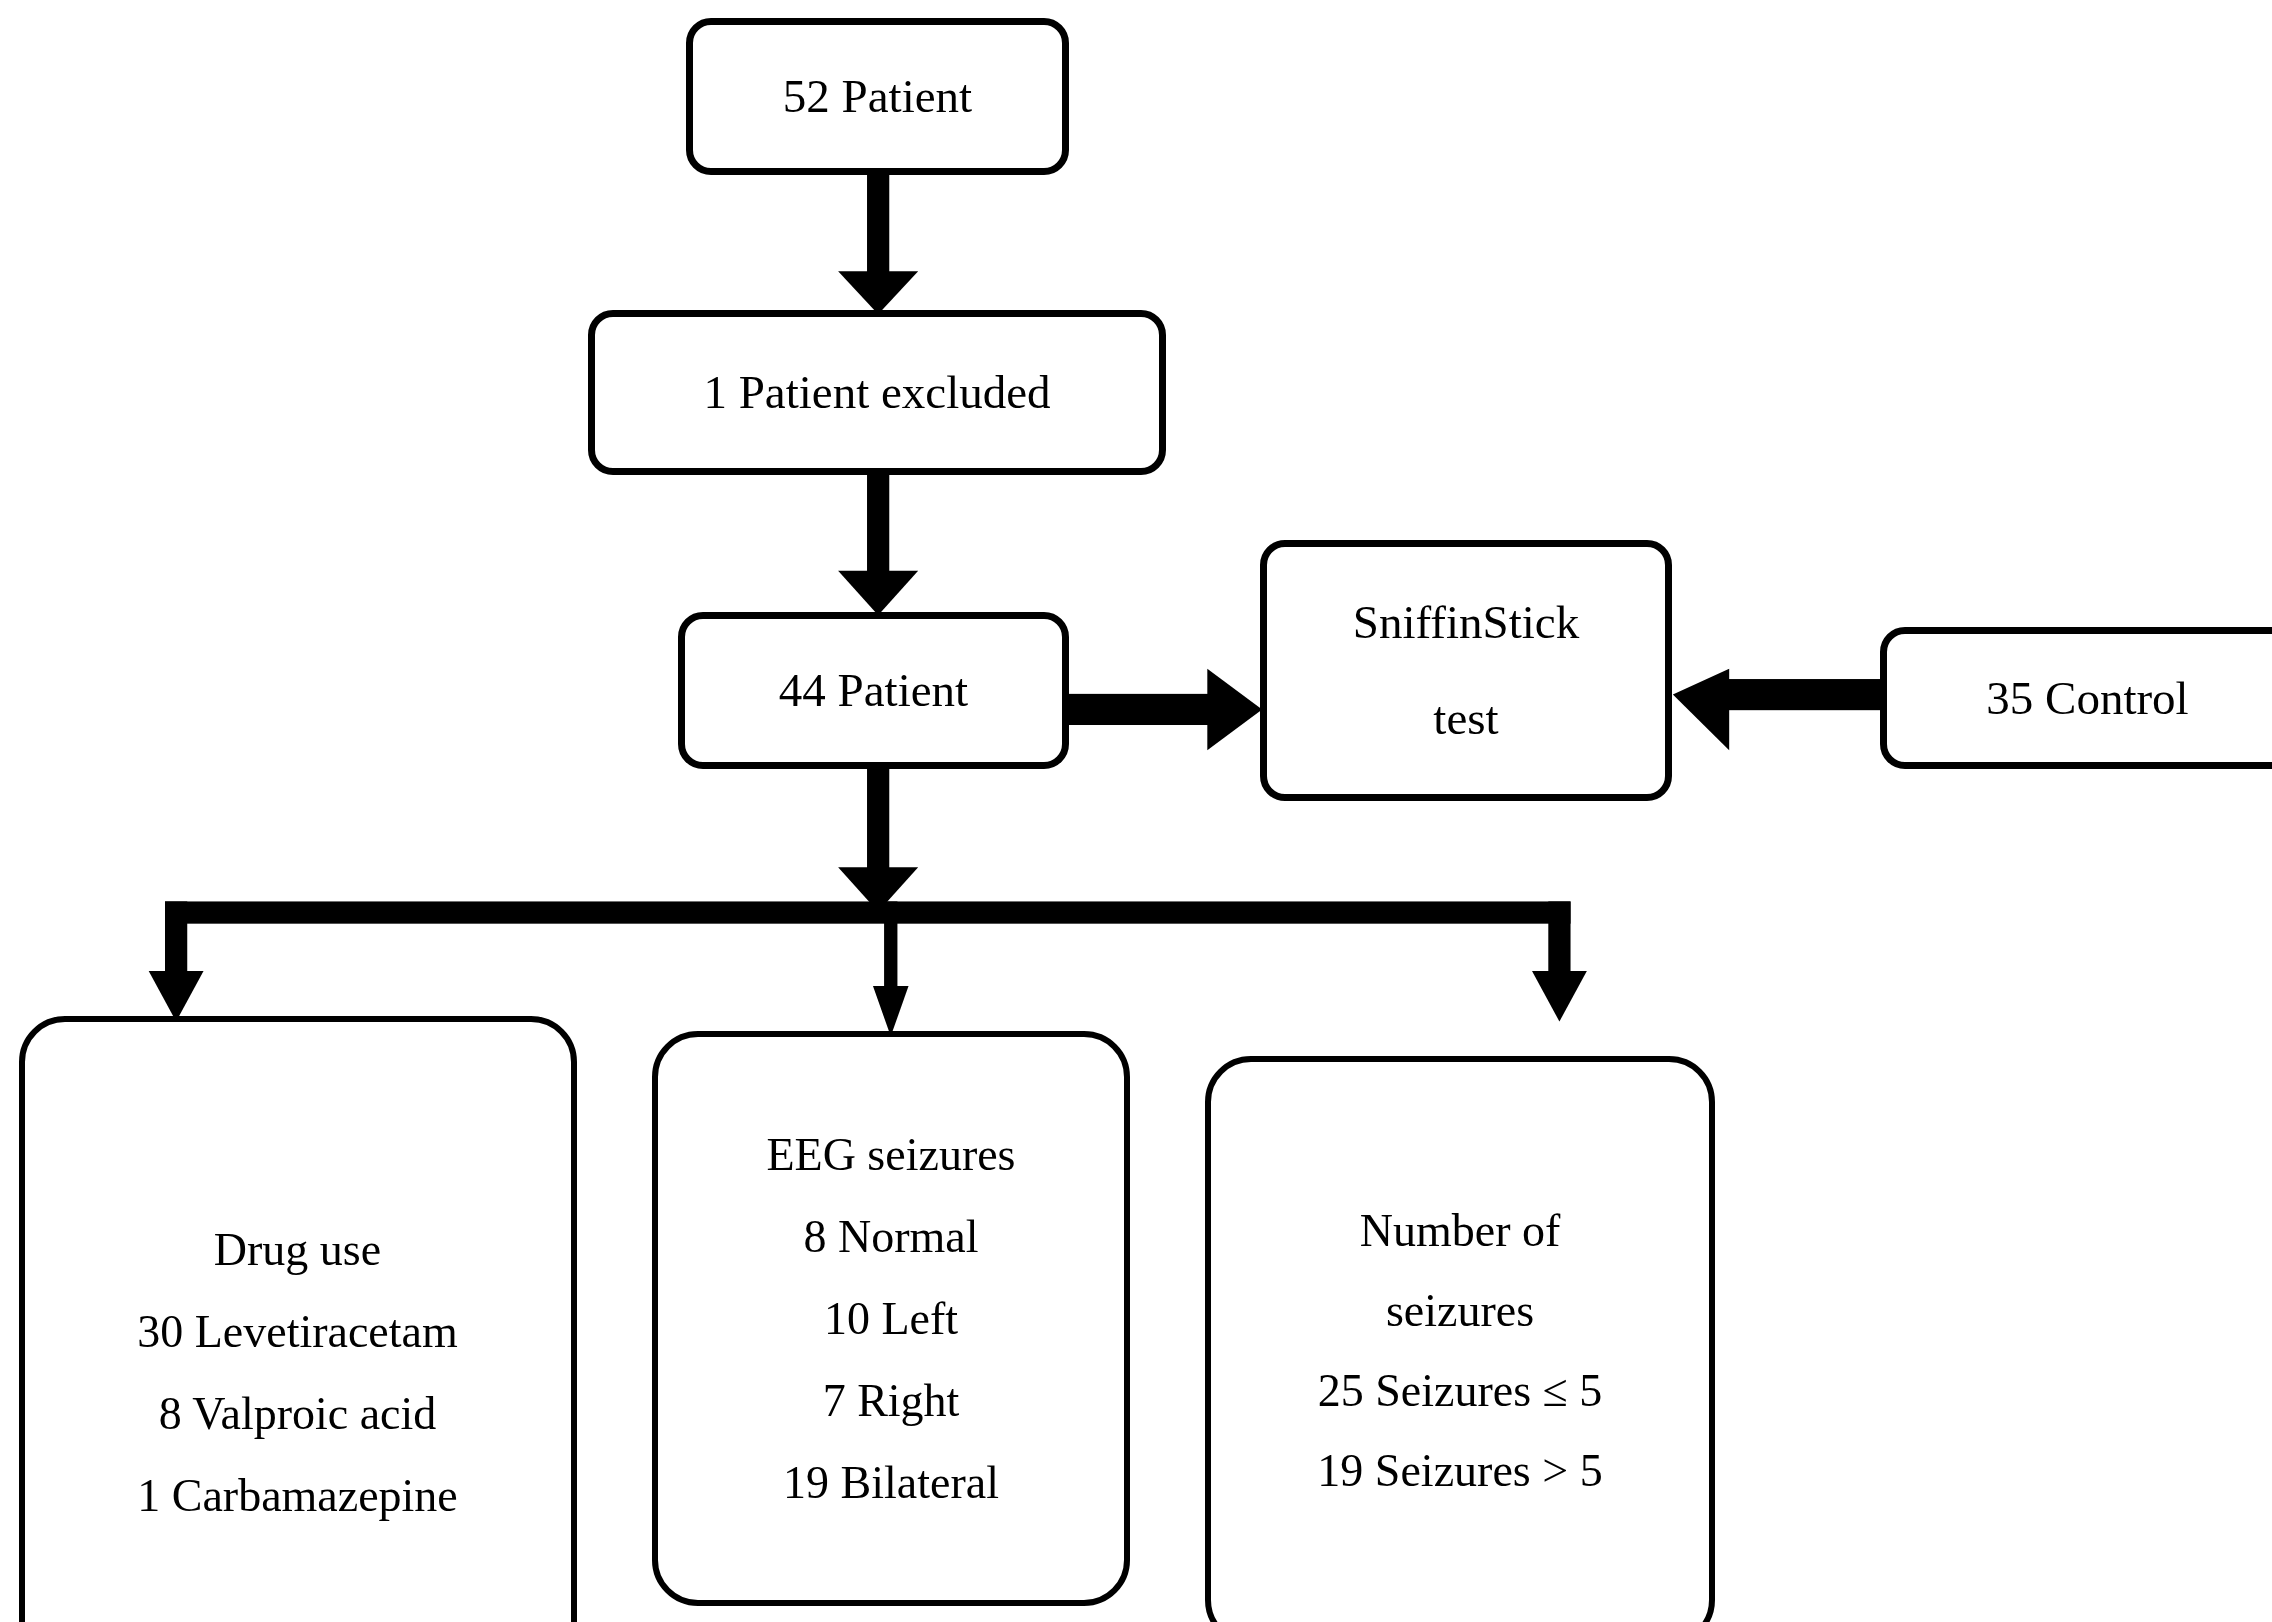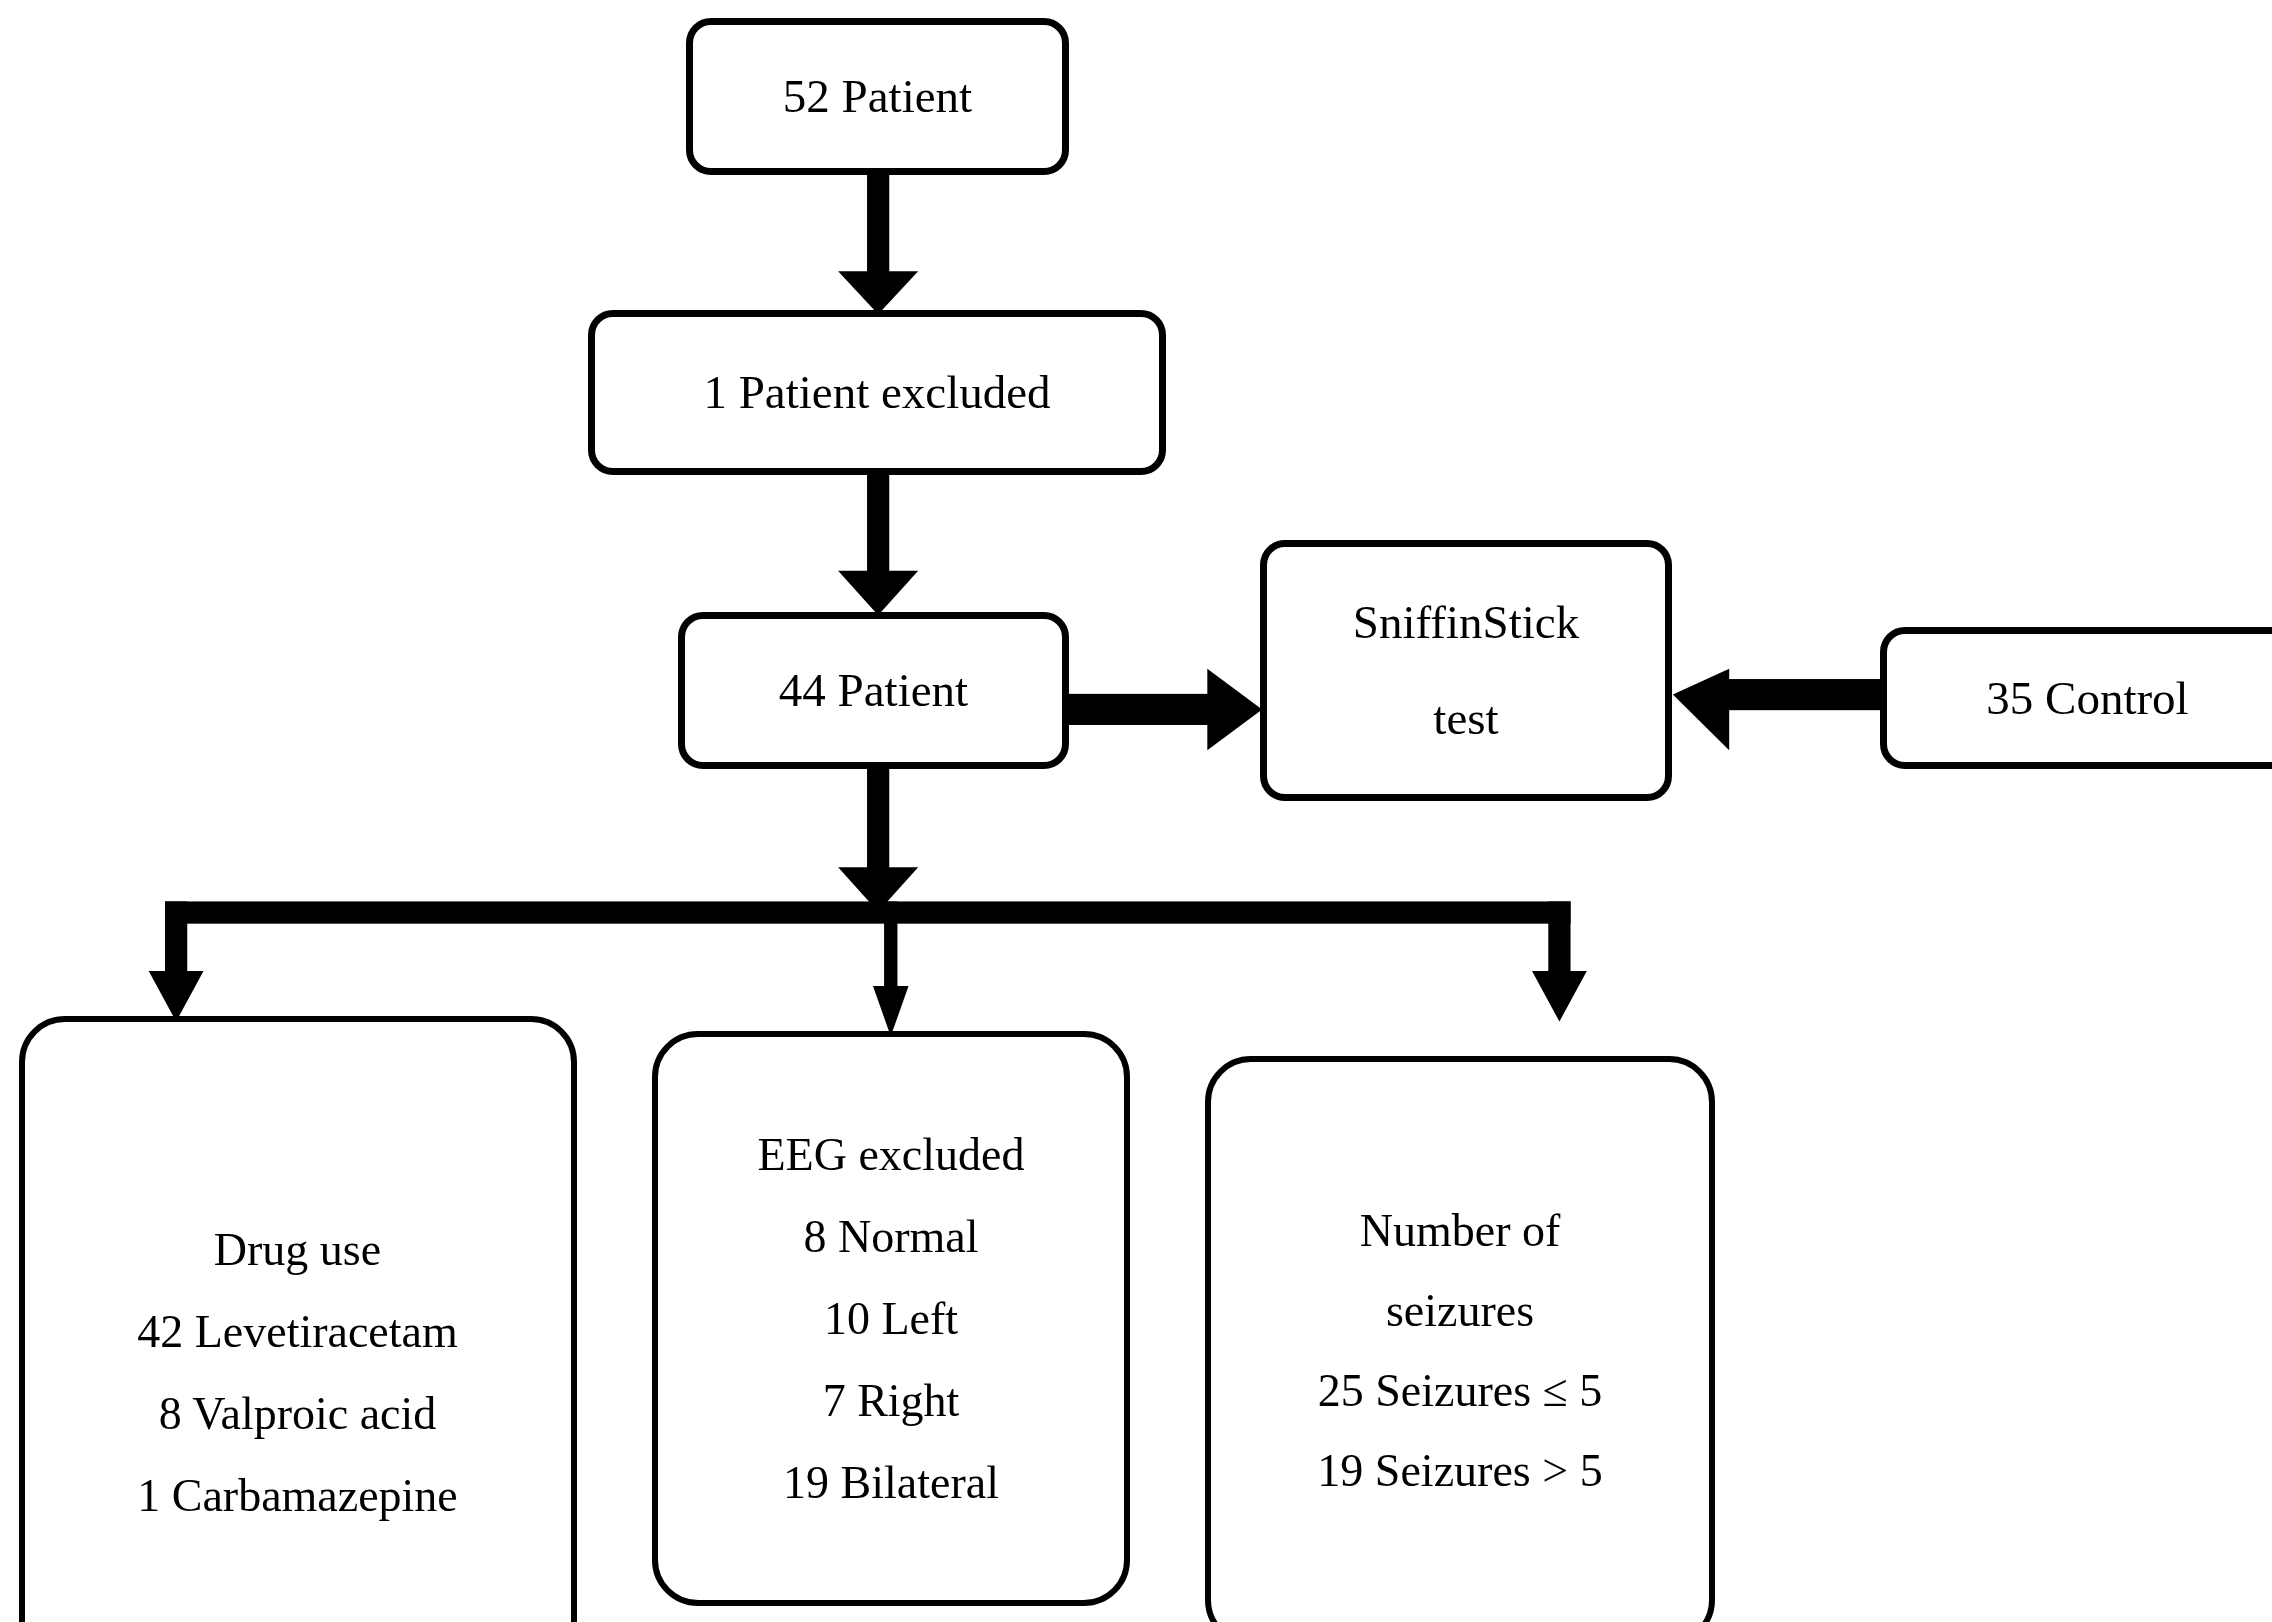--- a/index.html
+++ b/index.html
@@ -126,27 +126,27 @@
     <div class="line">SniffinStick</div>
     <div class="line">test</div>
   </div>
 
   <div class="node" id="node-35-control">
     <div class="line">35 Control</div>
   </div>
 
   <div class="node thin" id="node-drug-use">
     <div class="line">Drug use</div>
-    <div class="line">42 Levetiracetam</div>
+    <div class="line">30 Levetiracetam</div>
     <div class="line">8 Valproic acid</div>
     <div class="line">1 Carbamazepine</div>
   </div>
 
   <div class="node thin" id="node-eeg-findings">
-    <div class="line">EEG excluded</div>
+    <div class="line">EEG seizures</div>
     <div class="line">8 Normal</div>
     <div class="line">10 Left</div>
     <div class="line">7 Right</div>
     <div class="line">19 Bilateral</div>
   </div>
 
   <div class="node thin" id="node-seizures">
     <div class="line">Number of</div>
     <div class="line">seizures</div>
     <div class="line">25 Seizures ≤ 5</div>

